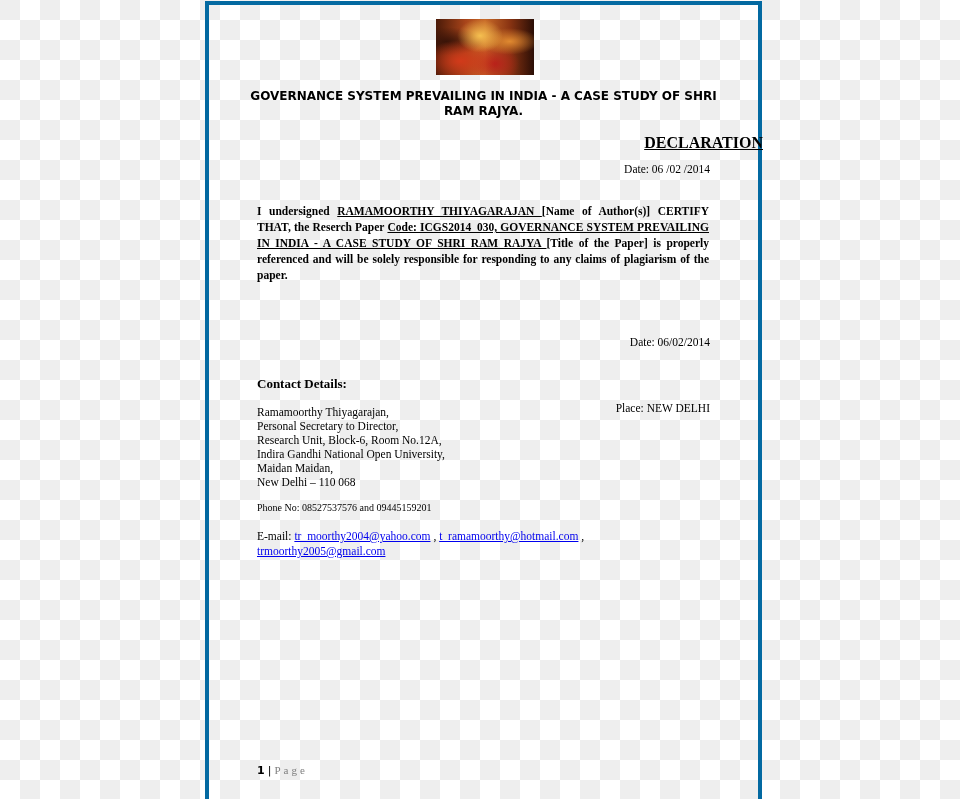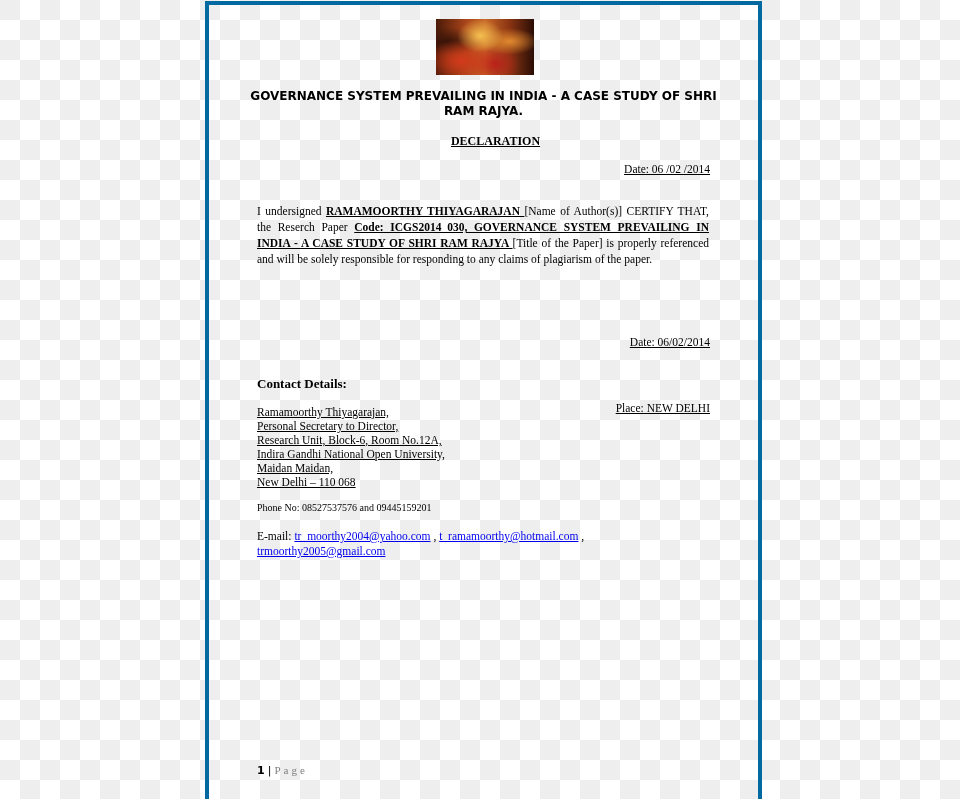--- a/index.html
+++ b/index.html
@@ -26,32 +26,33 @@
       radial-gradient(ellipse at 25% 75%, #d23a1a 0%, rgba(210,58,26,0) 35%),
       radial-gradient(ellipse at 60% 80%, #b8201a 0%, rgba(184,32,26,0) 30%),
       radial-gradient(ellipse at 10% 40%, #3a1408 0%, rgba(58,20,8,0) 30%),
       linear-gradient(90deg, #4a1a08 0%, #a8441a 30%, #c86a28 50%, #8a3412 75%, #2a0e06 100%);
   }
   .heading {
     position:absolute; left:40px; top:84px; width:469px; text-align:center;
     font-family:"DejaVu Sans", sans-serif; font-weight:bold; font-size:12px; line-height:15px;
   }
   .decl {
-    position:absolute; left:12px; top:129px; width:549px; text-align:center;
-    font-weight:bold; font-size:12px; text-decoration:underline;
+    position:absolute; left:5px; top:129px; width:549px; text-align:right;
+    font-weight:bold; font-size:16px; text-decoration:underline;
   }
-  .rt { position:absolute; right:48px; font-size:11.5px; text-align:right; white-space:nowrap;text-decoration:underline; }
+  .rt { position:absolute; right:48px; font-size:11.5px; text-align:right; white-space:nowrap; }
   .para {
     position:absolute; left:48px; top:198px; width:452px; font-size:11.5px; line-height:16px;
     text-align:justify;
+    font-weight:bold;
   }
   .para b { text-decoration:underline; }
   .contact-title { position:absolute; left:48px; top:371px; font-size:13px; font-weight:bold; }
   .addr { position:absolute; left:48px; top:400px; font-size:11.5px; line-height:14px; }
-  .addr div { white-space:nowrap;text-decoration:underline; }
+  .addr div { white-space:nowrap; }
   .phone { position:absolute; left:48px; top:497px; font-size:10px; white-space:nowrap; }
   .email { position:absolute; left:48px; top:524px; width:452px; font-size:11.5px; line-height:15px; }
   .email a { color:#0000ee; text-decoration:underline; }
   .footer {
     position:absolute; left:48px; top:759px; font-family:"DejaVu Sans", sans-serif; font-size:11px;
     white-space:nowrap;
   }
   .footer .num { font-weight:bold; }
   .footer .sep { margin:0 3px; }
   .footer .pg { color:#7f7f7f; letter-spacing:3px;font-family:Liberation Serif, serif; }

